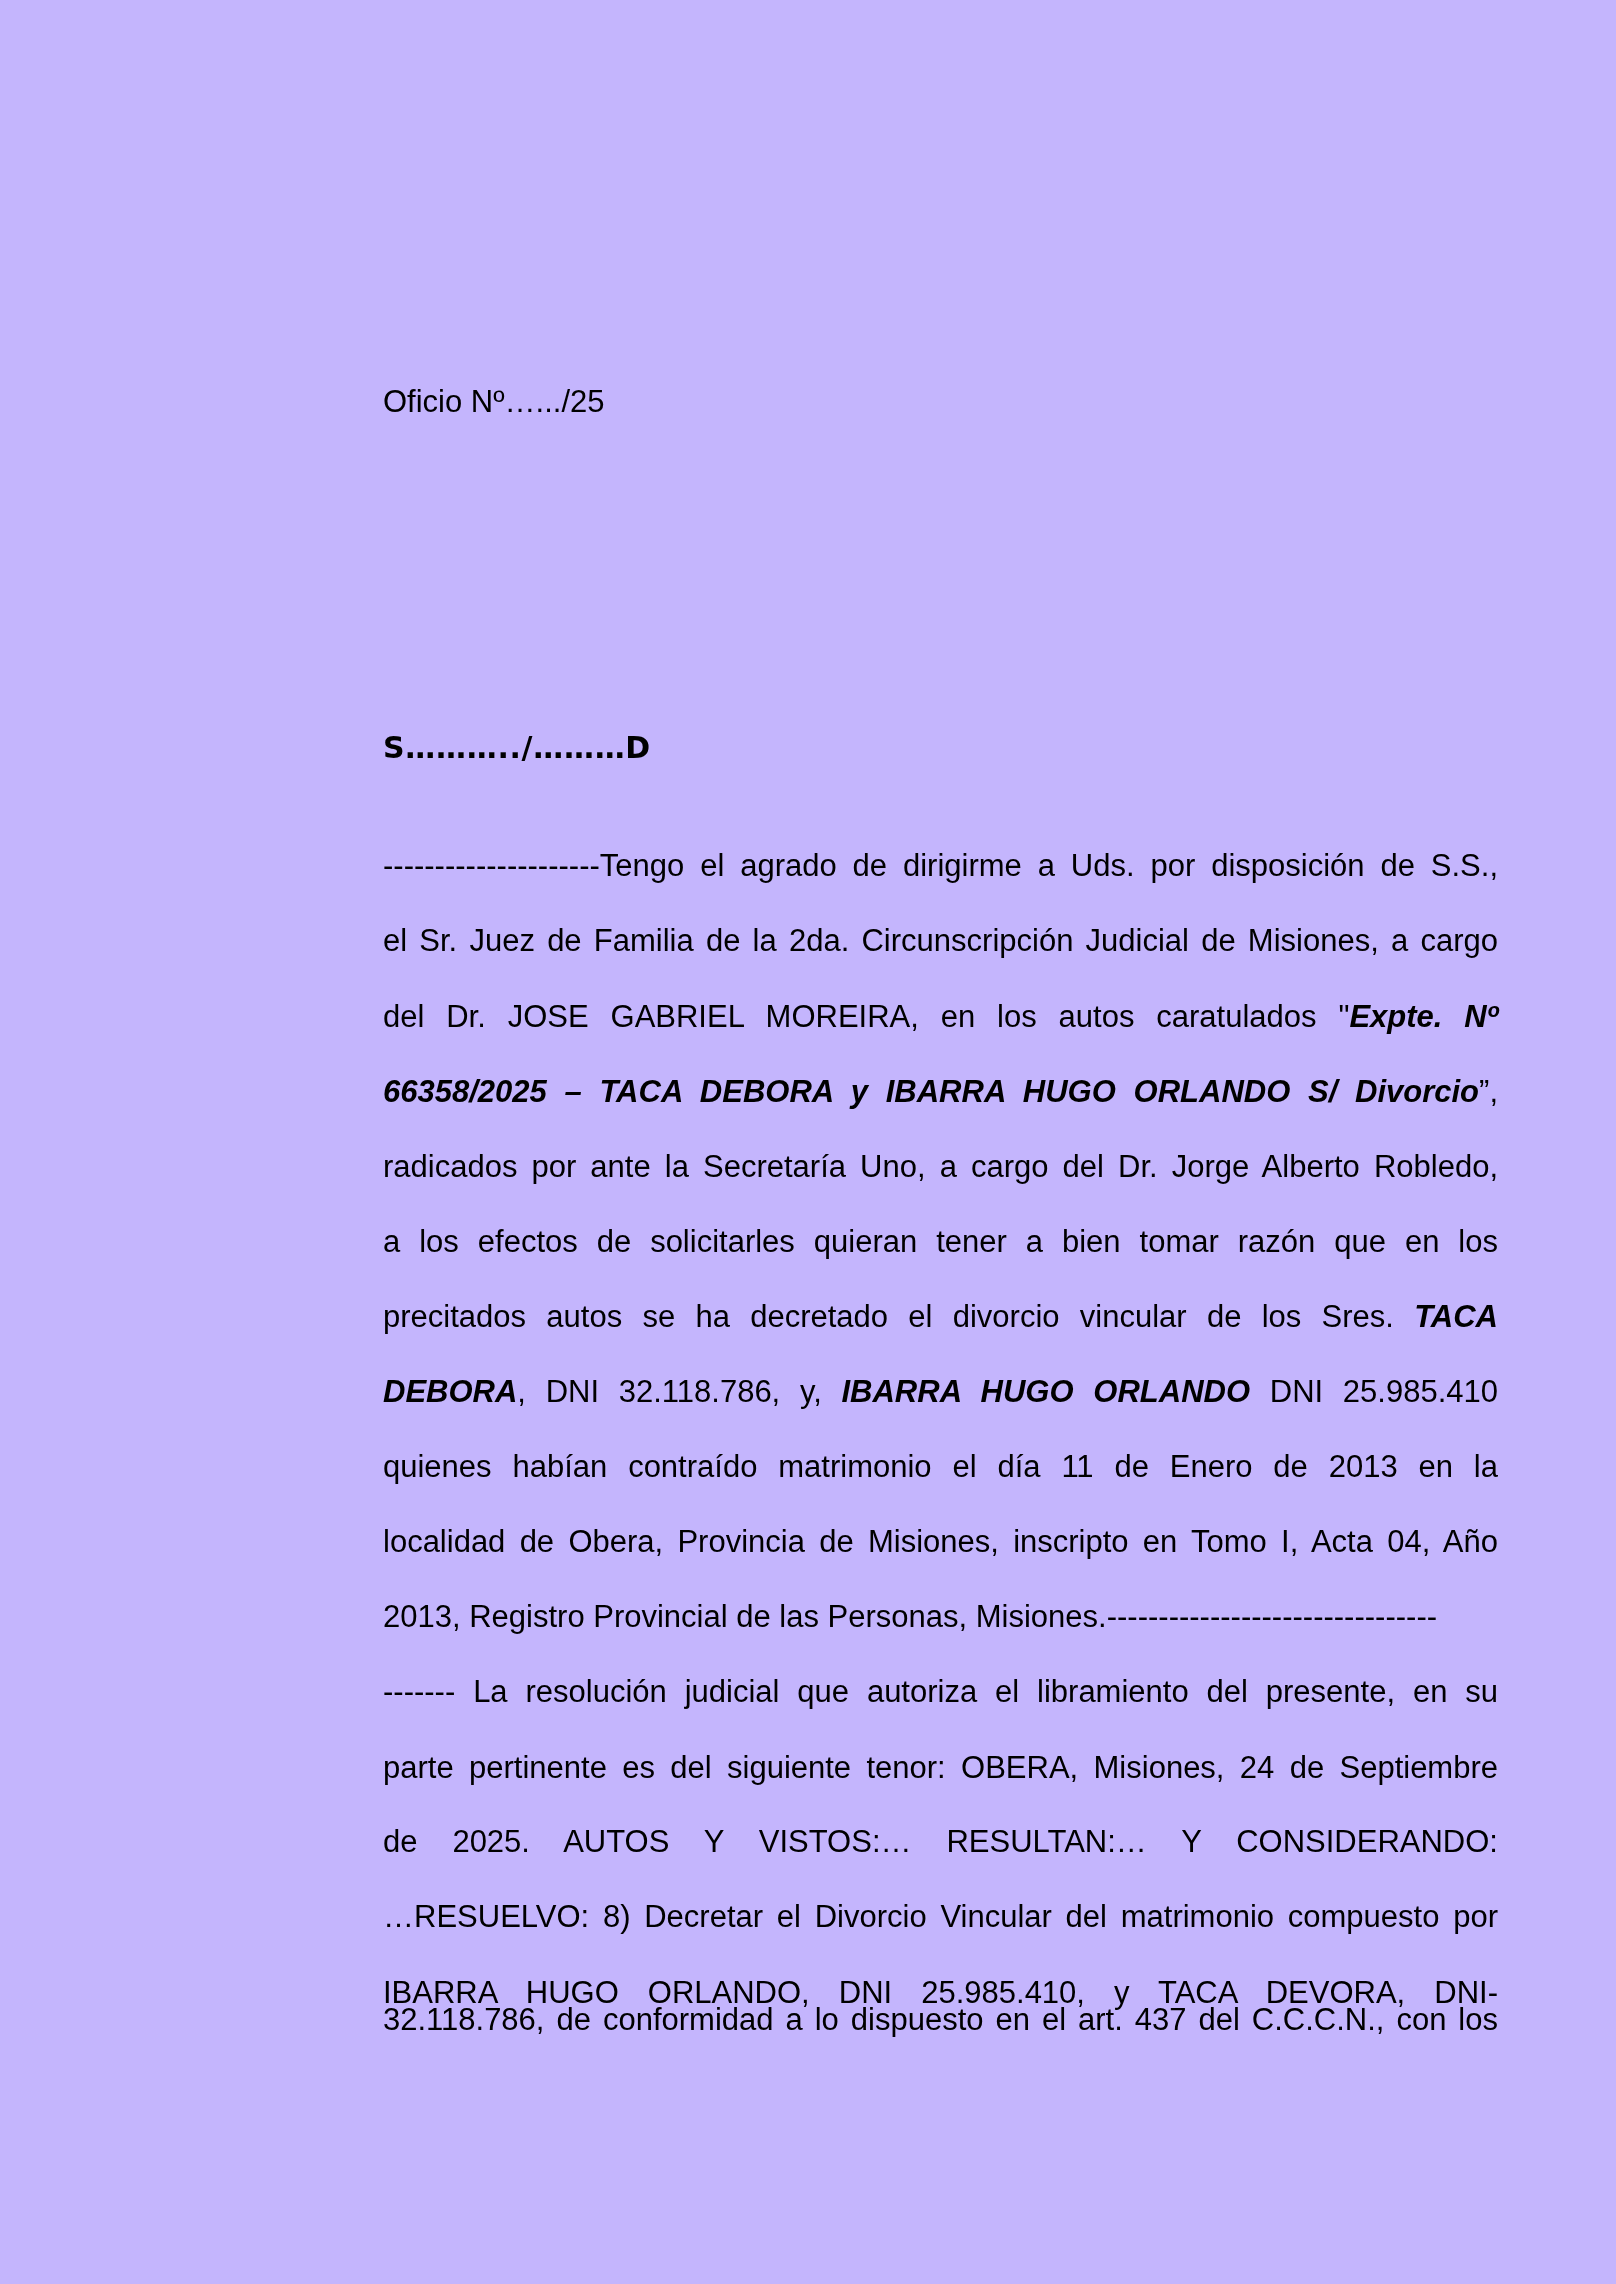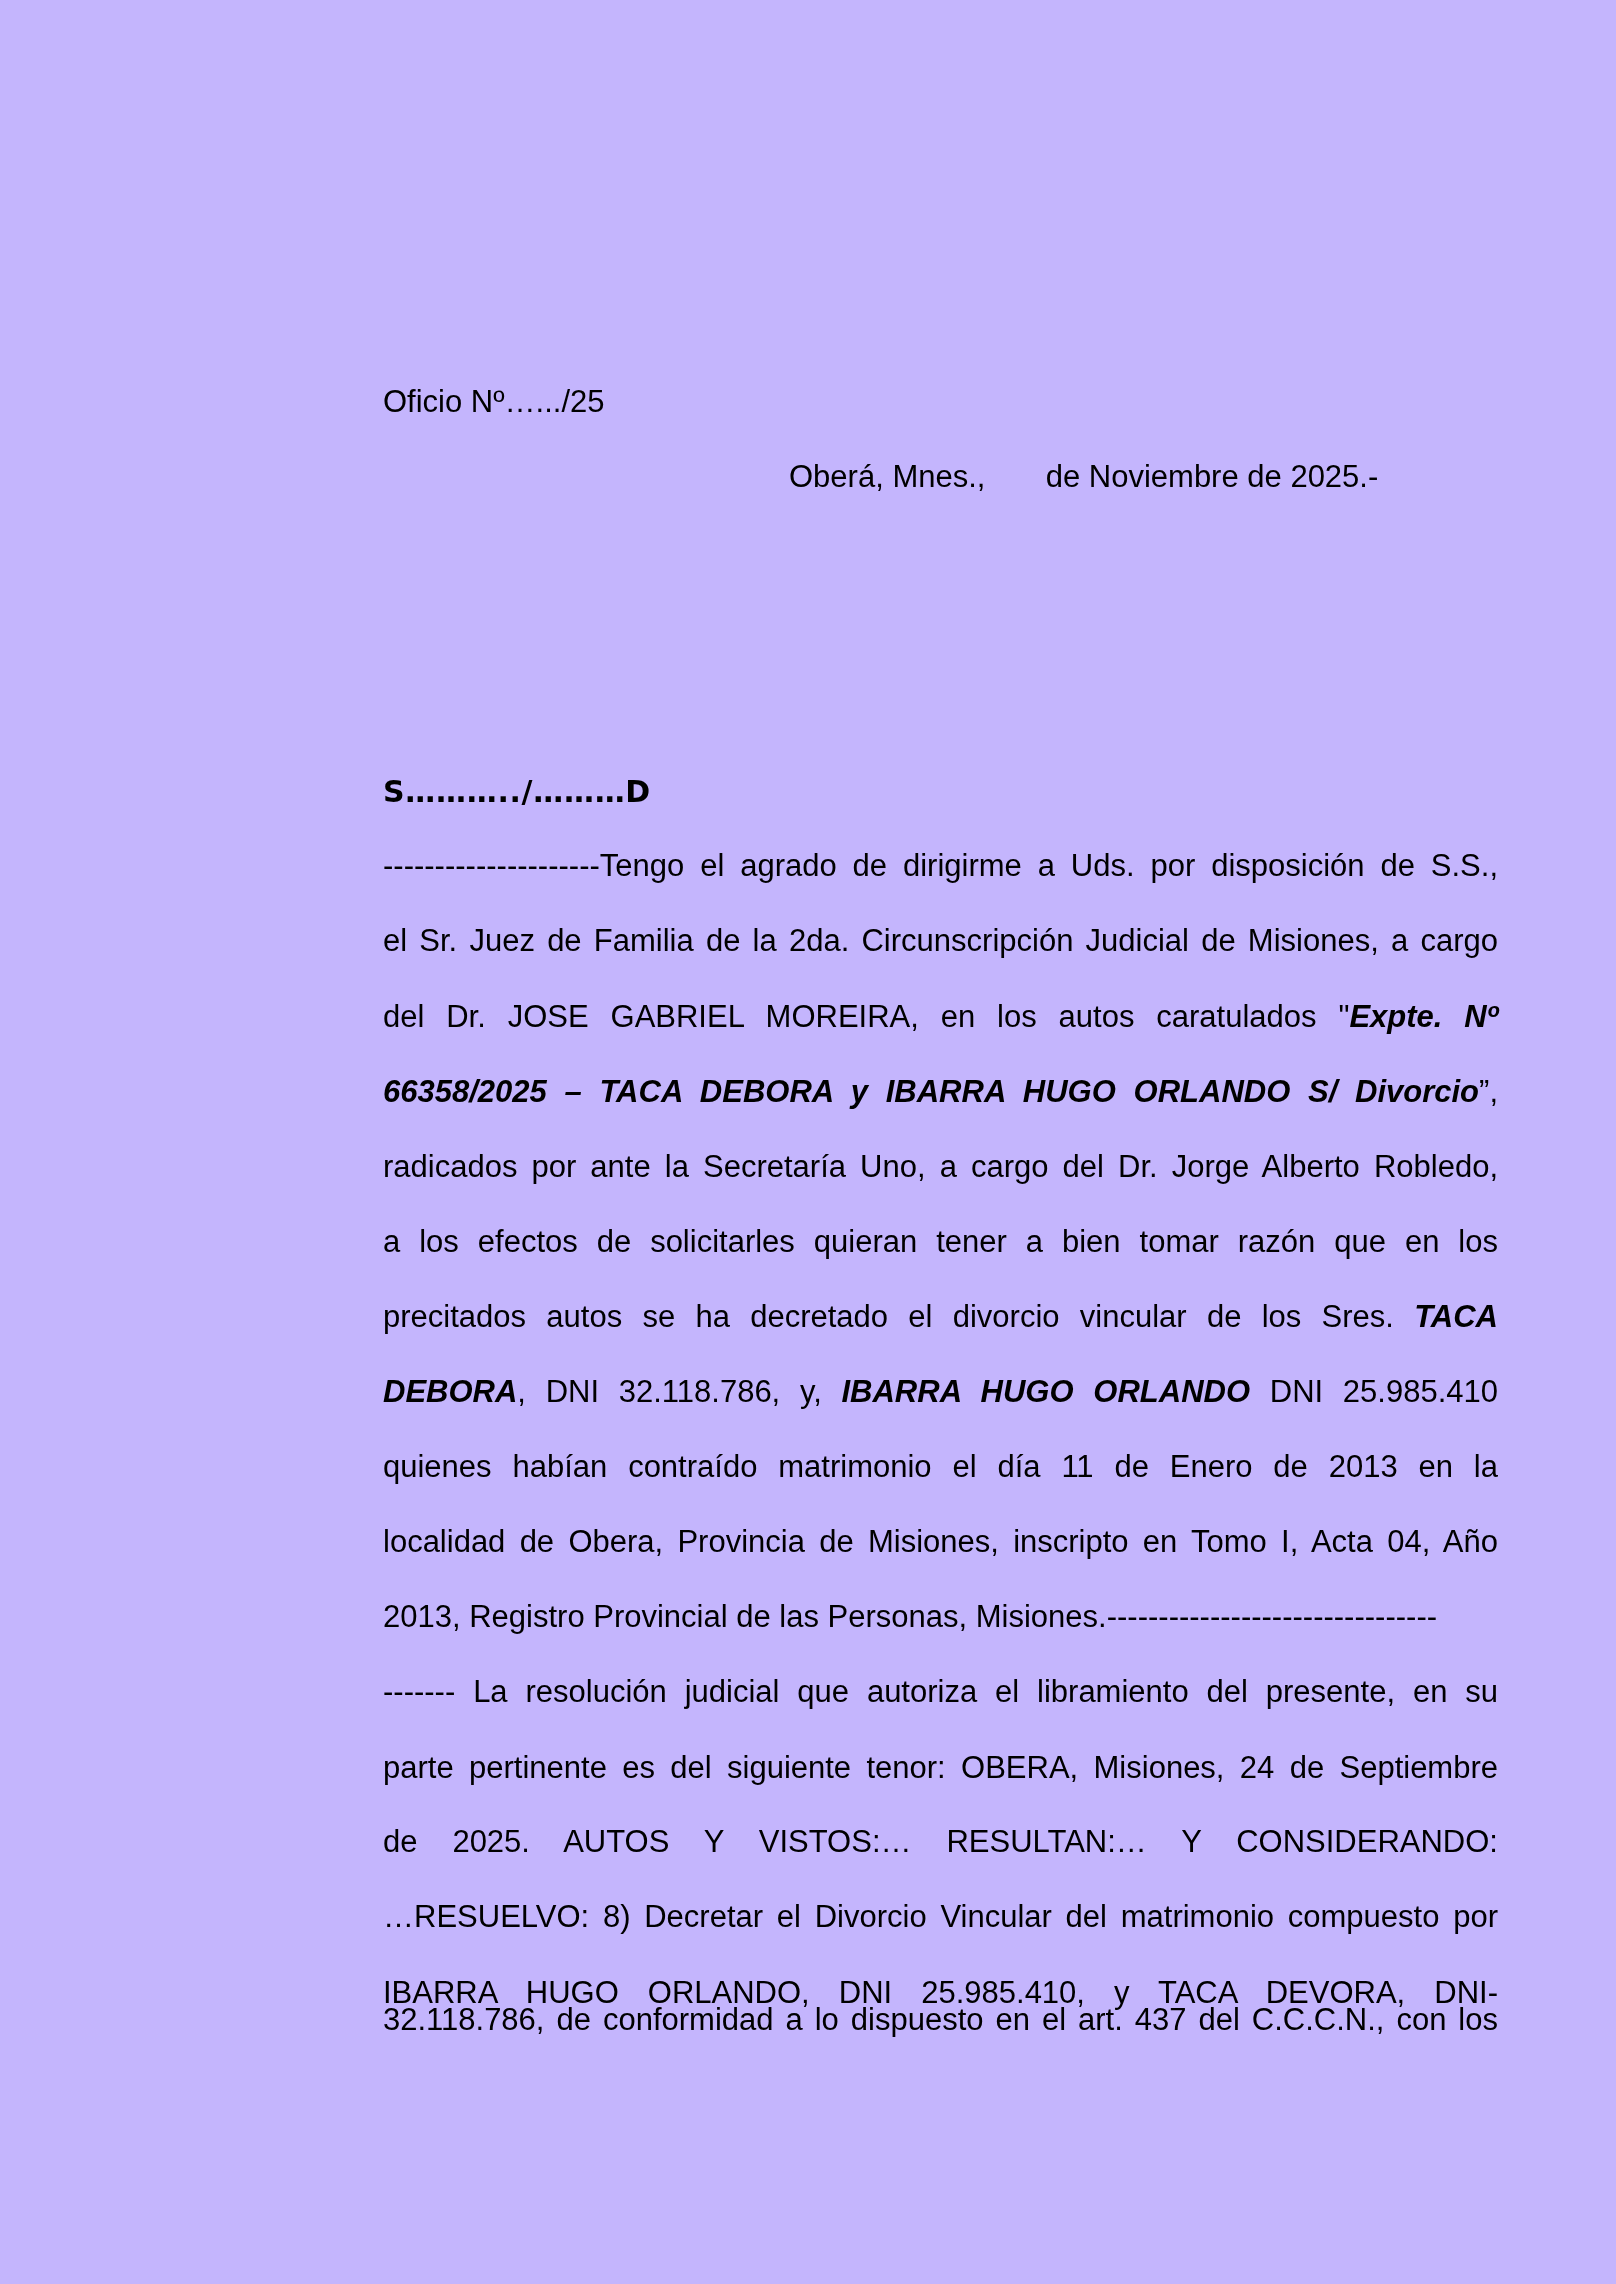--- a/index.html
+++ b/index.html
@@ -19,23 +19,22 @@
       font-size: 30px; letter-spacing: 0.7px;
     }
     .bi { font-weight: bold; font-style: italic; }
     .date { left: 789px; width: auto; }
   </style>
 </head>
 <body>
 
 <div class="page">
   <div class="ln" style="top:382px;">Oficio Nº….../25</div>
-  <div class="ln date" style="top:457px;">Oberá, Mnes.,       de Noviembre de 2025.-</div>
 
-  <div class="ln head" style="top:772px;">S………../………D</div>
+  <div class="ln head" style="top:728px;">S………../………D</div>
 
   <div id="body-text">
       <div class="ln just" style="top: 846px;"><span>---------------------Tengo el agrado de dirigirme a Uds. por disposición de S.S.,</span></div>
       <div class="ln just" style="top: 921px;"><span>el Sr. Juez de Familia de la 2da. Circunscripción Judicial de Misiones, a cargo</span></div>
       <div class="ln just" style="top: 997px;"><span>del Dr. JOSE GABRIEL MOREIRA, en los autos caratulados "</span><span class="bi">Expte. Nº</span></div>
       <div class="ln just" style="top: 1072px;"><span class="bi">66358/2025 – TACA DEBORA y IBARRA HUGO ORLANDO S/ Divorcio</span><span>”,</span></div>
       <div class="ln just" style="top: 1147px;"><span>radicados por ante la Secretaría Uno, a cargo del   Dr. Jorge Alberto Robledo,</span></div>
       <div class="ln just" style="top: 1222px;"><span>a los efectos de solicitarles quieran tener a bien tomar razón que en los</span></div>
       <div class="ln just" style="top: 1297px;"><span>precitados autos se ha decretado el divorcio vincular de los Sres. </span><span class="bi">TACA</span></div>
       <div class="ln just" style="top: 1372px;"><span class="bi">DEBORA</span><span>, DNI 32.118.786, y, </span><span class="bi">IBARRA HUGO ORLANDO</span><span> DNI 25.985.410</span></div>

